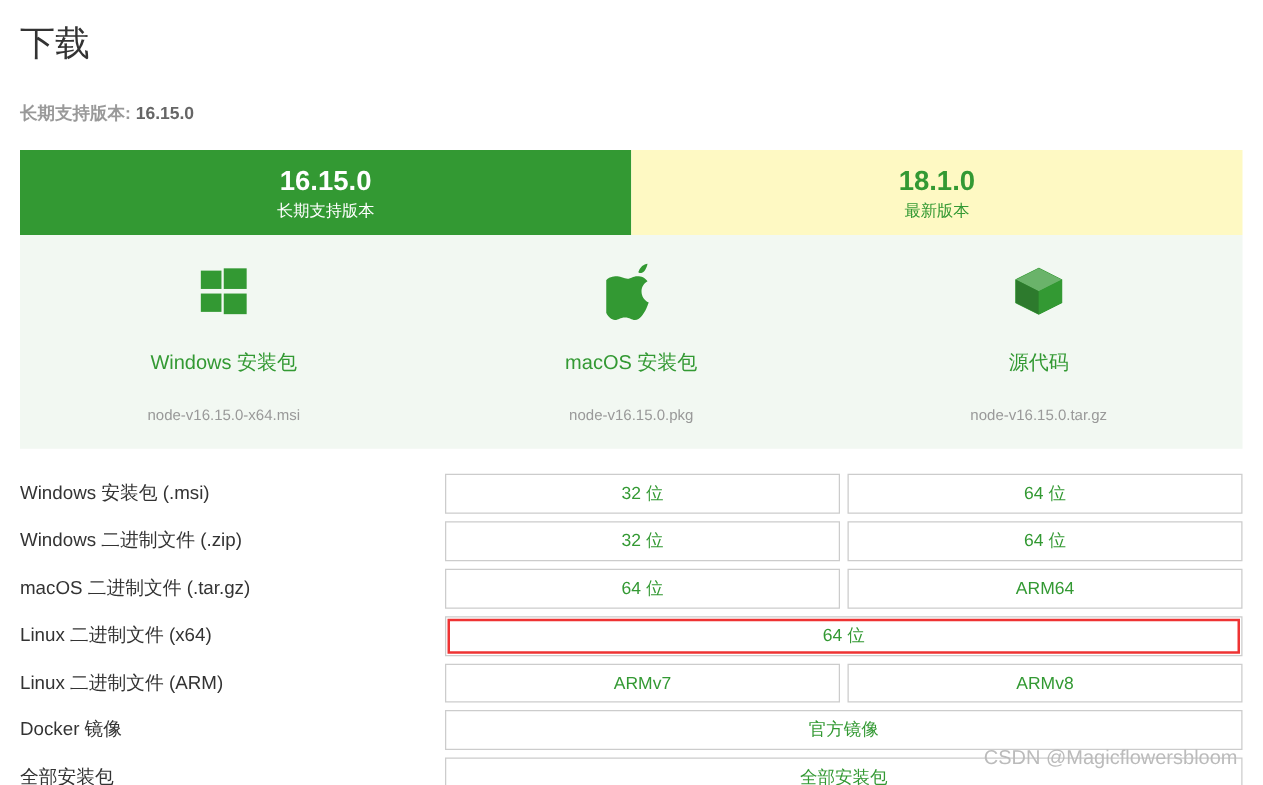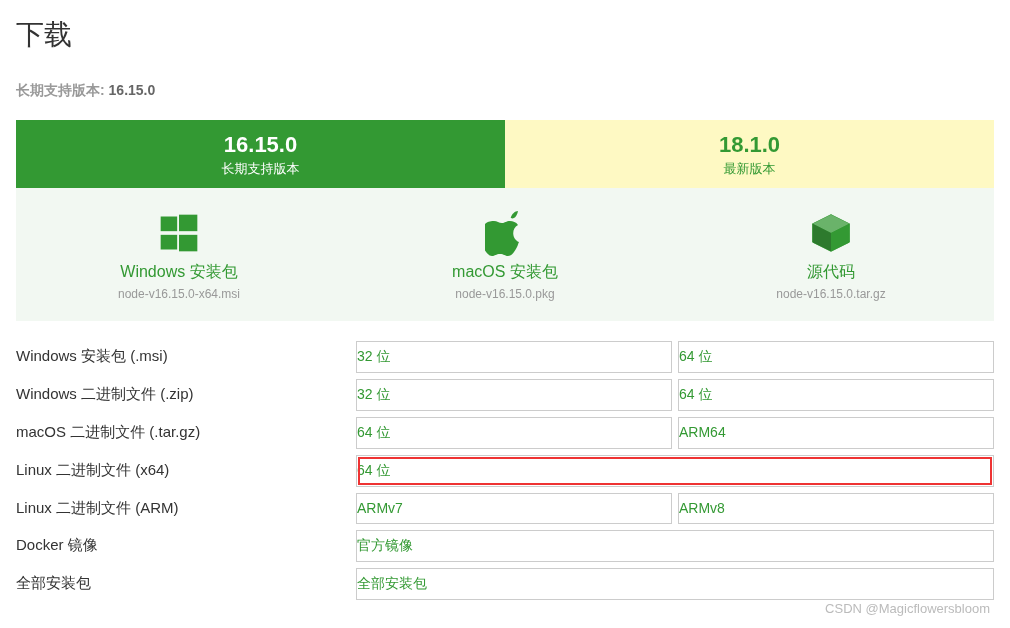--- a/index.html
+++ b/index.html
@@ -9,29 +9,29 @@
     .subtitle strong { color: #666; }
     .version-tabs { display: flex; }
     .version-tab { flex: 1; text-align: center; padding: 12px 0 10px; cursor: pointer; }
     .version-tab.active { background: #339933; color: #fff; }
     .version-tab.inactive { background: #fef9c3; color: #339933; }
     .version-num { font-size: 22px; font-weight: bold; display: block; }
     .version-label { font-size: 13px; display: block; margin-top: 2px; }
     .platform-row { display: flex; background: #f2f8f2; padding: 20px 0; }
     .platform-col { flex: 1; text-align: center; cursor: pointer; }
     .platform-icon { height: 50px; display: flex; align-items: center; justify-content: center; color: #339933; }
-    .platform-label { color: #339933; font-size: 16px; margin-top: 4px; display: block; }
-    .platform-file { color: #999; font-size: 12px; margin-top: 4px; display: block; }
+    .platform-label { color: #339933; font-size: 16px; margin-top: 22px; display: block; }
+    .platform-file { color: #999; font-size: 12px; margin-top: 24px; display: block; }
     .download-table { margin-top: 20px; width: 100%; }
     .download-row { display: flex; align-items: stretch; margin-bottom: 6px; }
     .download-label { width: 340px; font-weight: normal; font-size: 15px; color: #333; padding: 6px 0; }
     .download-links { flex: 1; display: flex; gap: 6px; }
-    .download-link { flex: 1; text-align: left; padding: 6px 0; border: 1px solid #ccc; color: #339933; font-size: 14px; cursor: pointer; }
+    .download-link { flex: 1; text-align: center; padding: 6px 0; border: 1px solid #ccc; color: #339933; font-size: 14px; cursor: pointer; }
     .download-link.highlight { outline: 2px solid #e33; outline-offset: -4px; }
-    .watermark { position: fixed; right: 20px; bottom: 12px; color: #bbb; font-size: 13px; pointer-events: none; text-align: center; }
+    .watermark { position: fixed; right: 20px; bottom: 12px; color: #bbb; font-size: 16px; pointer-events: none; text-align: center; }
   </style>
 </head>
 <body>
 
 <h1 class="page-title">下载</h1>
 <p class="subtitle">
   <span>长期支持版本: </span><strong>16.15.0</strong>
 </p>
 
 <div class="version-tabs">

